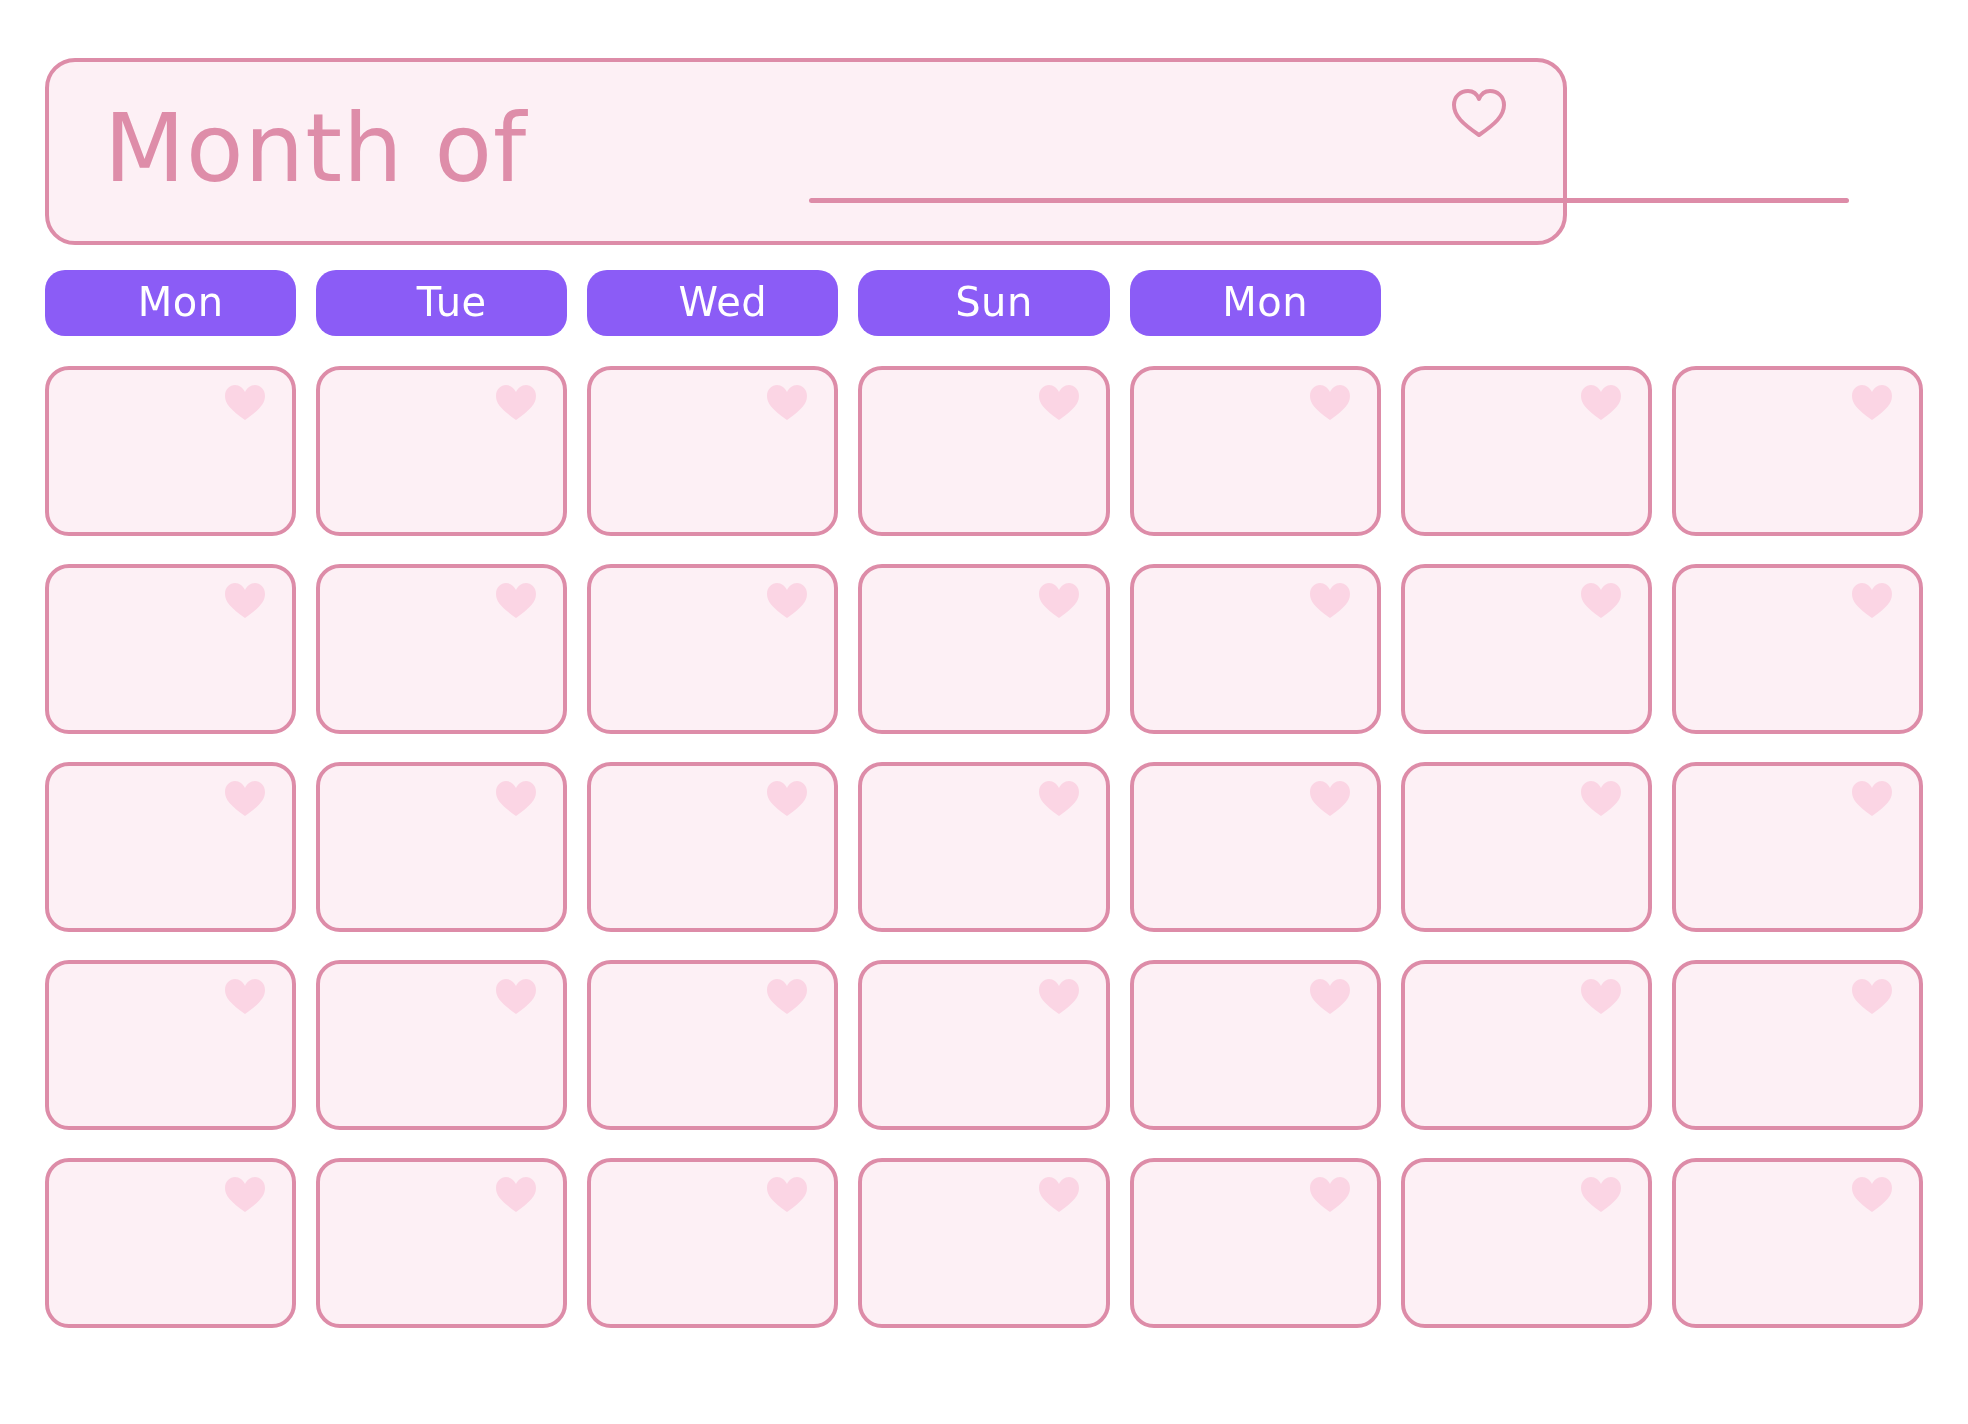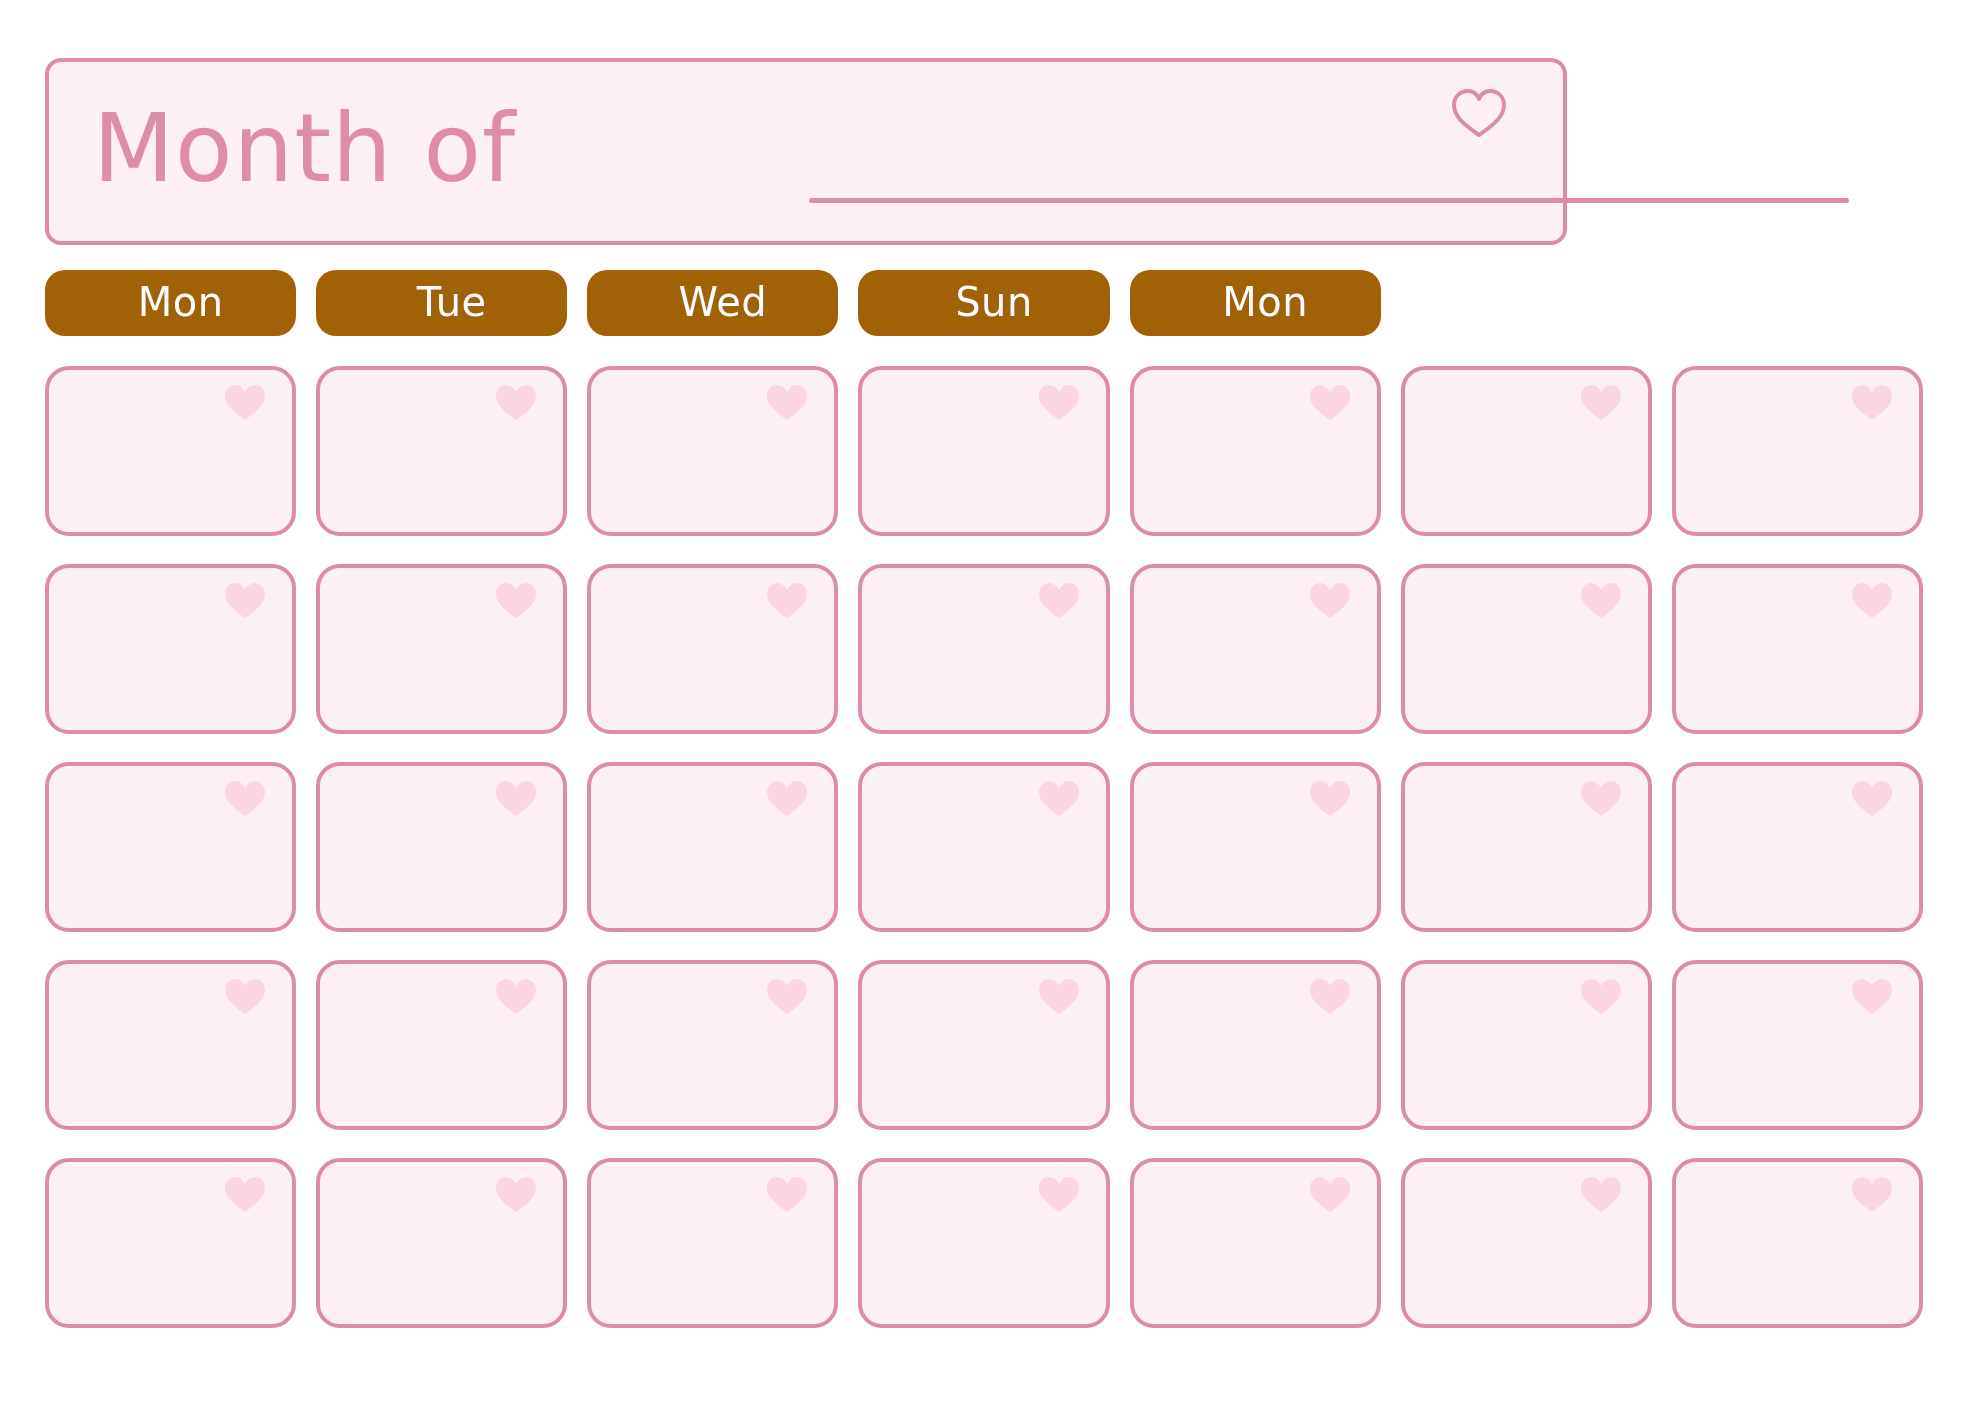--- a/index.html
+++ b/index.html
@@ -20,24 +20,24 @@
     padding: 58px 45px 0 45px;
   }
 
   
   .header-box {
     position: relative;
     width: 1522px;
     height: 187px;
     background: #FDF0F5;
     border: 4px solid #DD8CA8;
-    border-radius: 16px;
+    border-radius: 30px;
     display: flex;
     align-items: center;
-    padding: 0 44px;
+    padding: 0 55px;
   }
 
   .header-title {
     font-family: "DejaVu Sans", sans-serif;
     font-size: 94px;
     font-weight: 400;
     letter-spacing: 1px;
     color: #DE8DA9;
     line-height: 1;
     white-space: nowrap;
@@ -66,21 +66,21 @@
   .weekday-row {
     display: grid;
     grid-template-columns: repeat(7, 1fr);
     column-gap: 20px;
     width: 1878px;
     margin-top: 25px;
   }
 
   .weekday-pill {
     height: 66px;
-    background: #a16207;
+    background: #8b5cf6;
     border-radius: 20px;
     display: flex;
     align-items: center;
     justify-content: center;
     padding-left: 20px;
   }
 
   .weekday-label {
     font-family: "DejaVu Sans", sans-serif;
     font-size: 40px;

